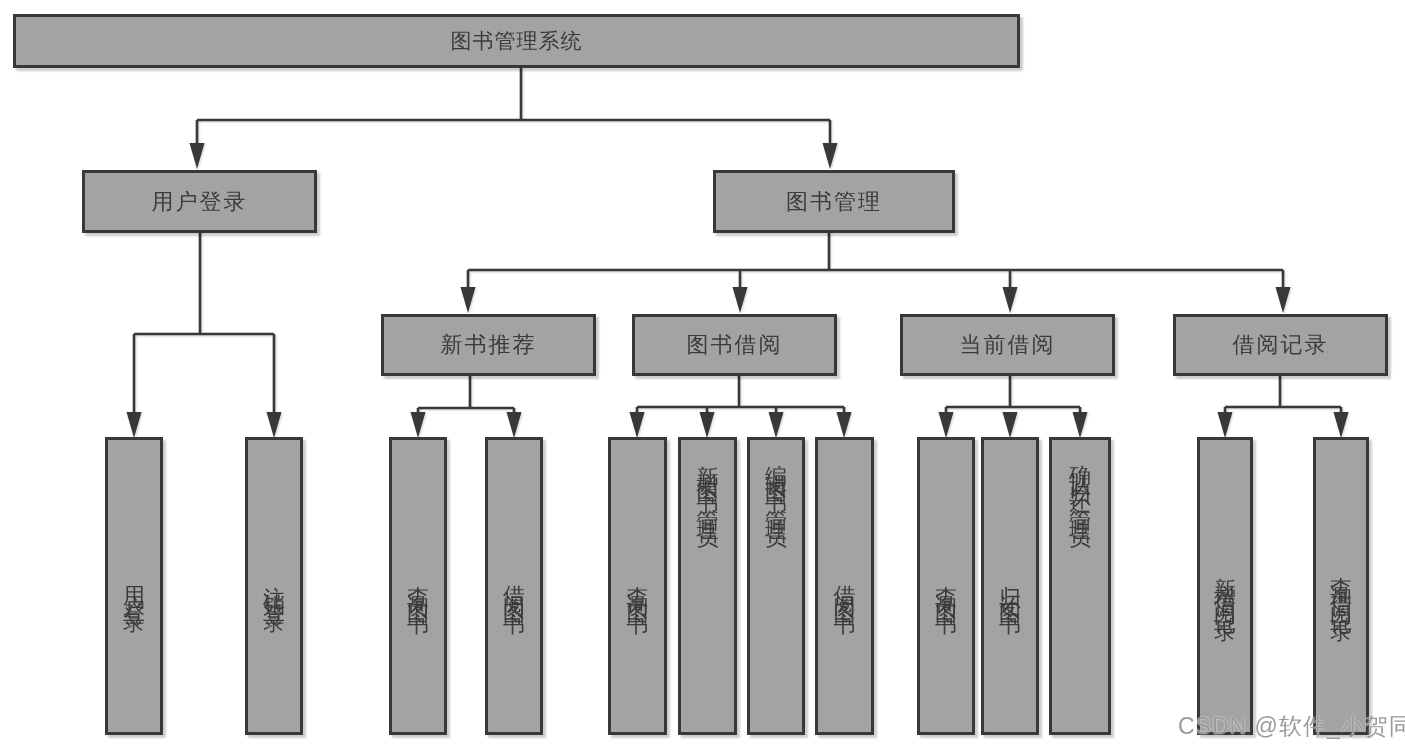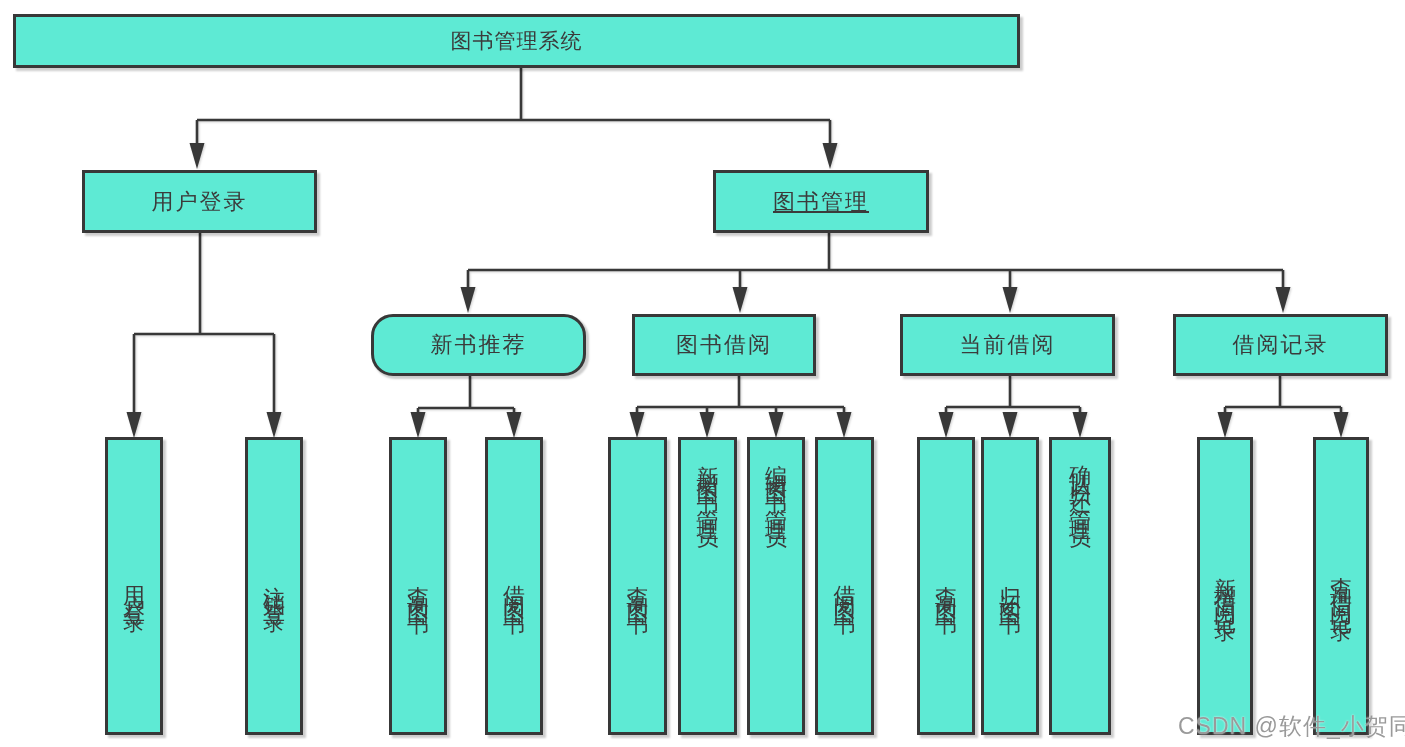--- a/index.html
+++ b/index.html
@@ -8,21 +8,21 @@
     width:1405px;height:747px;
     background:var(--bg,#fff);
     font-family:"Liberation Sans","DejaVu Sans",sans-serif;
     overflow:hidden;
   }
   #wires{position:absolute;left:0;top:0;filter:drop-shadow(1.5px 1.5px 1px rgba(0,0,0,0.18));}
   .node{
     position:absolute;
     box-sizing:border-box;
     border:3px solid var(--line,#383838);
-    background:#5eead4;
+    background:#a3a3a3;
     color:var(--text,#3b3b3b);
     display:flex;align-items:center;justify-content:center;
     font-size:22px;letter-spacing:2px;
     box-shadow:2.5px 2.5px 2px rgba(0,0,0,0.2);
   }
   .root{font-size:21px;letter-spacing:1px;}
   .vnode{
     writing-mode:vertical-rl;
     text-orientation:mixed;
     letter-spacing:9px;
@@ -79,24 +79,24 @@
       <polygon points="1002.5,412 1017.5,412 1010,438"></polygon>
       <polygon points="1072.5,412 1087.5,412 1080,438"></polygon>
       <polygon points="1217.5,412 1232.5,412 1225,438"></polygon>
       <polygon points="1333.5,412 1348.5,412 1341,438"></polygon>
     </g>
   </svg>
 
   <div class="node root" style="left:13px;top:14px;width:1007px;height:54px;">图书管理系统</div>
 
   <div class="node" style="left:82px;top:170px;width:235px;height:63px;">用户登录</div>
-  <div class="node" style="left:713px;top:170px;width:216px;height:63px;text-decoration:underline;">图书管理</div>
+  <div class="node" style="left:713px;top:170px;width:242px;height:63px;">图书管理</div>
 
-  <div class="node" style="left:371px;top:314px;width:215px;height:62px;border-radius:22px;">新书推荐</div>
-  <div class="node" style="left:632px;top:314px;width:184px;height:62px;">图书借阅</div>
+  <div class="node" style="left:381px;top:314px;width:215px;height:62px;">新书推荐</div>
+  <div class="node" style="left:632px;top:314px;width:205px;height:62px;">图书借阅</div>
   <div class="node" style="left:900px;top:314px;width:215px;height:62px;">当前借阅</div>
   <div class="node" style="left:1173px;top:314px;width:215px;height:62px;">借阅记录</div>
 
   <div class="node vnode" style="left:105px;top:437px;width:58px;height:298px;">用户登录</div>
   <div class="node vnode" style="left:245px;top:437px;width:58px;height:298px;">注销登录</div>
 
   <div class="node vnode" style="left:389px;top:437px;width:58px;height:298px;">查询图书</div>
   <div class="node vnode" style="left:485px;top:437px;width:58px;height:298px;">借阅图书</div>
 
   <div class="node vnode" style="left:608px;top:437px;width:59px;height:298px;">查询图书</div>

